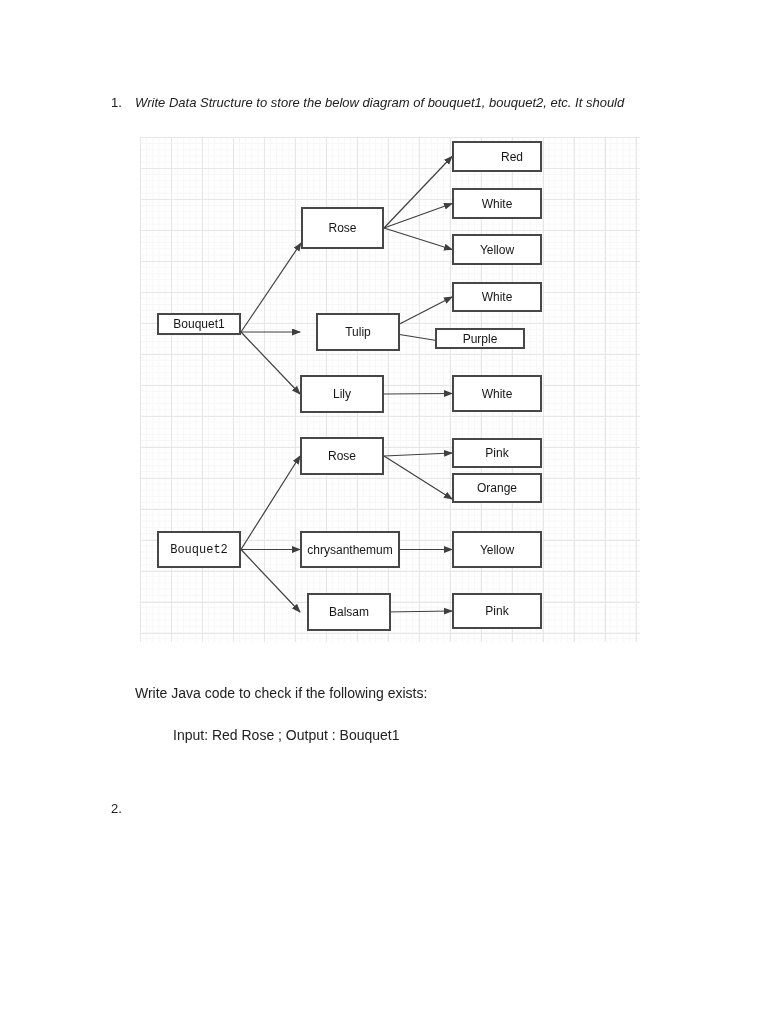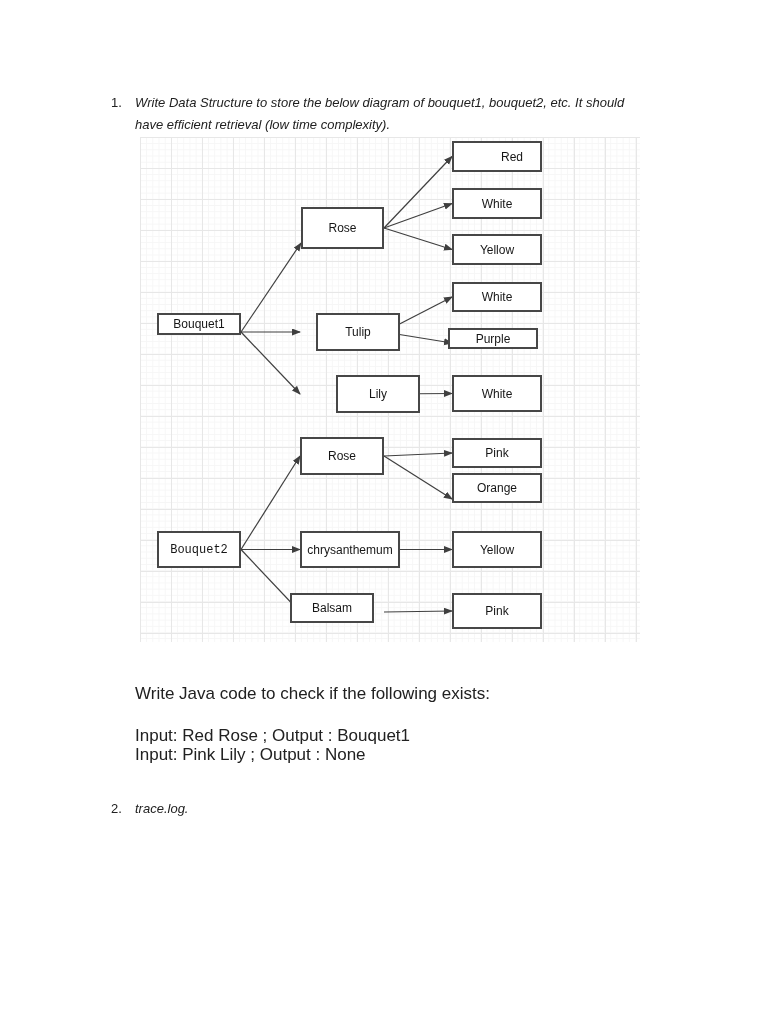--- a/index.html
+++ b/index.html
@@ -5,21 +5,21 @@
   html,body{margin:0;padding:0;background:#ffffff;}
   body{width:768px;height:1024px;position:relative;overflow:hidden;
        font-family:"Liberation Sans","DejaVu Sans",sans-serif;color:#212121;}
   .page{position:absolute;left:0;top:0;width:768px;height:1024px;background:#ffffff;}
 
   
   .qblock{position:absolute;left:111px;display:flex;font-size:13px;line-height:22px;color:#212121;}
   .qnum{width:24px;flex:0 0 24px;}
   .qtext{width:540px;font-style:italic;}
 
-  .plain{position:absolute;left:135px;font-size:17px;line-height:19px;color:#212121;}
+  .plain{position:absolute;left:135px;font-size:14px;line-height:19px;color:#212121;}
 
   
   .diagram{position:absolute;left:140px;top:137px;width:500px;height:505px;
     background-color:#ffffff;
     background-image:
       linear-gradient(to right,#e7e7e7 1px,transparent 1px),
       linear-gradient(to bottom,#e7e7e7 1px,transparent 1px),
       linear-gradient(to right,#f6f6f6 1px,transparent 1px),
       linear-gradient(to bottom,#f6f6f6 1px,transparent 1px);
     background-size:31px 31px,31px 31px,6.2px 6.2px,6.2px 6.2px;}
@@ -30,21 +30,20 @@
 </style>
 </head>
 <body>
 
 <div class="page">
 
   <div class="qblock" style="top:92px;">
     <div class="qnum">1.</div>
     <div class="qtext">
       <div>Write Data Structure to store the below diagram of bouquet1, bouquet2, etc. It should</div>
-      <div>have efficient retrieval (low time complexity).</div>
     </div>
   </div>
 
   <div class="diagram">
     <svg id="edge-layer" viewBox="0 0 500 505">
       <defs>
         <marker id="arrowhead" markerWidth="9" markerHeight="8" refX="8" refY="3.5" orient="auto" markerUnits="userSpaceOnUse">
           <path d="M0,0 L9,3.5 L0,7 Z" fill="#3f3f3f"></path>
         </marker>
       </defs>
@@ -64,45 +63,43 @@
           <line x1="244" y1="319" x2="312" y2="316" stroke="#3f3f3f" stroke-width="1.2" marker-end="url(#arrowhead)"></line>
           <line x1="244" y1="319" x2="312" y2="362" stroke="#3f3f3f" stroke-width="1.2" marker-end="url(#arrowhead)"></line>
           <line x1="244" y1="412.5" x2="312" y2="412.5" stroke="#3f3f3f" stroke-width="1.2" marker-end="url(#arrowhead)"></line>
           <line x1="244" y1="475" x2="312" y2="474" stroke="#3f3f3f" stroke-width="1.2" marker-end="url(#arrowhead)"></line>
         </g>
     </svg>
     <div id="node-layer">
         <div class="node" style="left: 17px; top: 176px; width: 84px; height: 22px;">Bouquet1</div>
         <div class="node" style="left: 161px; top: 70px; width: 83px; height: 42px;">Rose</div>
         <div class="node" style="left: 176px; top: 176px; width: 84px; height: 38px;">Tulip</div>
-        <div class="node" style="left: 160px; top: 238px; width: 84px; height: 38px; margin-left: 36px;">Lily</div>
+        <div class="node" style="left: 160px; top: 238px; width: 84px; height: 38px;">Lily</div>
         <div class="node" style="left: 312px; top: 4px; width: 90px; height: 31px; padding-left: 30px;">Red</div>
         <div class="node" style="left: 312px; top: 51px; width: 90px; height: 31px;">White</div>
         <div class="node" style="left: 312px; top: 97px; width: 90px; height: 31px;">Yellow</div>
         <div class="node" style="left: 312px; top: 145px; width: 90px; height: 30px;">White</div>
-        <div class="node" style="left: 308px; top: 191px; width: 90px; height: 21px; text-align: center;">Purple</div>
+        <div class="node" style="left: 295px; top: 191px; width: 90px; height: 21px; text-align: center;">Purple</div>
         <div class="node" style="left: 312px; top: 238px; width: 90px; height: 37px;">White</div>
         <div class="node" style="left: 17px; top: 394px; width: 84px; height: 37px; font-family: Liberation Mono, monospace;">Bouquet2</div>
         <div class="node" style="left: 160px; top: 300px; width: 84px; height: 38px;">Rose</div>
         <div class="node" style="left: 160px; top: 394px; width: 100px; height: 37px;">chrysanthemum</div>
-        <div class="node" style="left: 150px; top: 456px; width: 84px; height: 30px;">Balsam</div>
+        <div class="node" style="left: 167px; top: 456px; width: 84px; height: 38px;">Balsam</div>
         <div class="node" style="left: 312px; top: 301px; width: 90px; height: 30px;">Pink</div>
         <div class="node" style="left: 312px; top: 336px; width: 90px; height: 30px;">Orange</div>
         <div class="node" style="left: 312px; top: 394px; width: 90px; height: 37px;">Yellow</div>
         <div class="node" style="left: 312px; top: 456px; width: 90px; height: 36px;">Pink</div>
       </div>
   </div>
 
   <div class="plain" style="top:684px;">Write Java code to check if the following exists:</div>
 
-  <div class="plain" style="top:726px;">
+  <div class="plain" style="top:726px;margin-left:38px;">
     <div>Input: Red Rose ; Output : Bouquet1</div>
-    <div>Input: Pink Lily ; Output : None</div>
   </div>
 
   <div class="qblock" style="top:798px;">
     <div class="qnum">2.</div>
     <div class="qtext">
-      <div>trace.log.</div>
     </div>
   </div>
 
 </div>
 
 </body></html>

